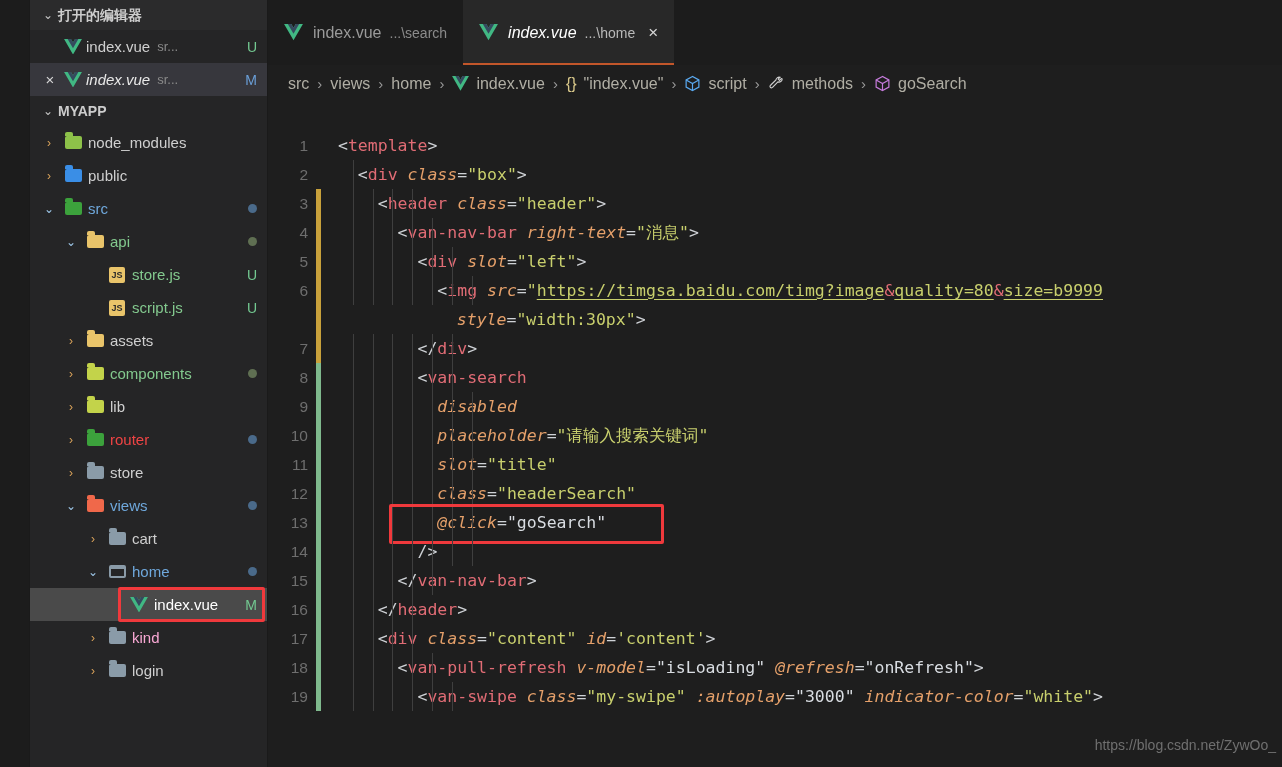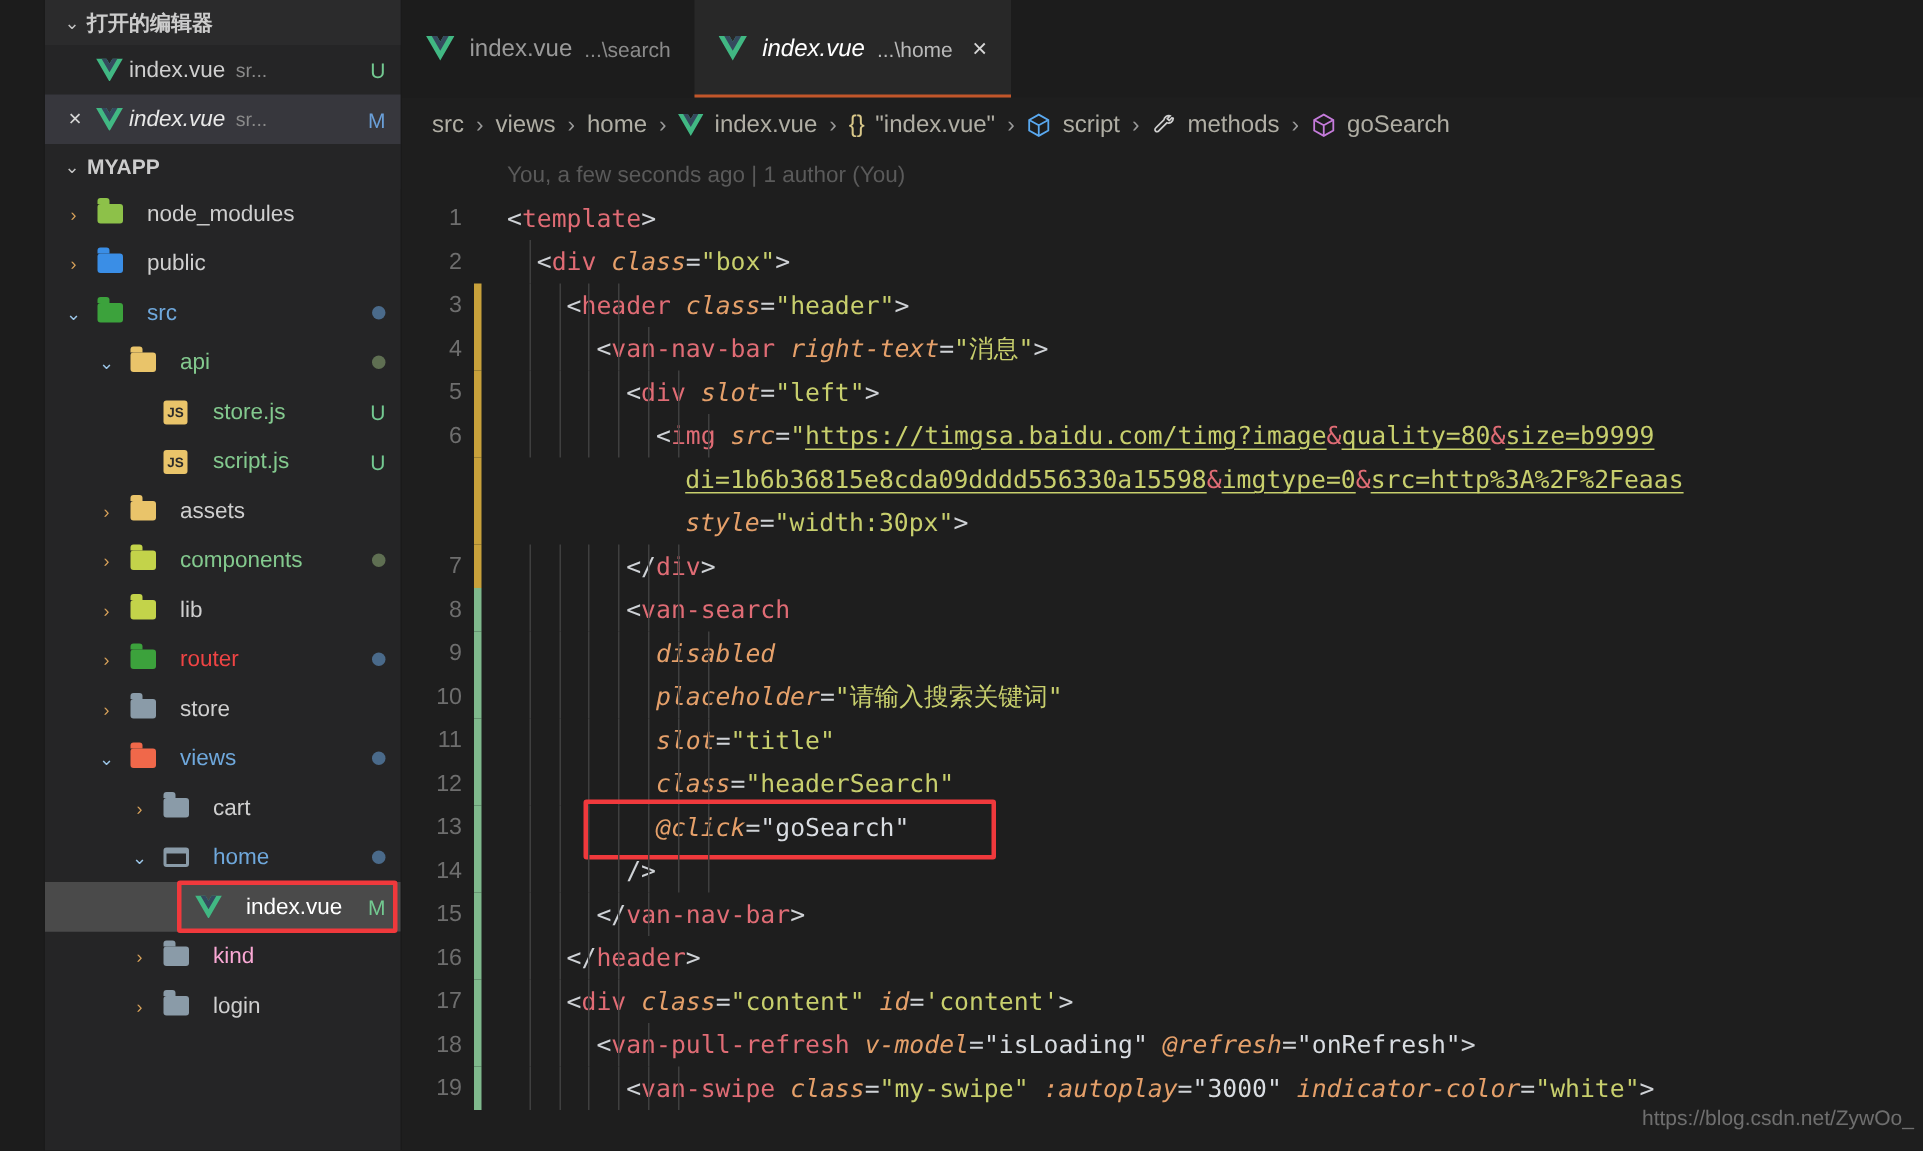--- a/index.html
+++ b/index.html
@@ -74,21 +74,21 @@
   .badge.m { color: #6a9fd8; }
 
   
   .trow { height: 33px; display: flex; align-items: center;
           font-size: 15px; white-space: nowrap; position: relative; }
   .trow .arrow { width: 22px; flex: 0 0 22px; text-align: center;
                  color: #d8a25a; font-size: 12px; }
   .trow .arrow.down { color: #9cc6e8; }
   .trow .icon { width: 26px; flex: 0 0 26px; display: flex;
                 align-items: center; justify-content: center; }
-  .trow .label { margin-left: 12px; }
+  .trow .label { margin-left: 2px; }
   .trow .dot {
     margin-left: auto; width: 9px; height: 9px; border-radius: 50%;
     flex: 0 0 9px;
   }
   .trow .jsbadge { margin-left: auto; font-size: 14px; color: #73c991; }
 
   
   .folder {
     width: 17px; height: 13px; border-radius: 2px; position: relative;
     display: inline-block;
@@ -496,29 +496,27 @@
             <svg width="17" height="17" viewBox="0 0 24 24">
               <path d="M12 2 3 7v10l9 5 9-5V7z" fill="none" stroke="#c57bdb" stroke-width="1.7"></path>
               <path d="M3 7l9 5 9-5M12 12v10" fill="none" stroke="#c57bdb" stroke-width="1.7"></path>
             </svg>
           </span>
           <span>goSearch</span>
         </span>
       </div>
 
     <div class="codearea">
-      <div class="blame">You, a few seconds ago | 1 author (You)</div>
       <div class="codelines" id="codelines">
           <div class="cline"><span class="lnum">1</span><span class="gutter none"></span><span class="gpad"></span><span class="ctext"><span class="t-punc">&lt;</span><span class="t-tag">template</span><span class="t-punc">&gt;</span></span></div>
           <div class="cline"><span class="lnum">2</span><span class="gutter none"></span><span class="gpad"></span><span class="ctext"><span class="iguide" style="left: 14.85px;"></span><span class="t-punc">  &lt;</span><span class="t-tag">div</span><span class="t-plain"> </span><span class="t-attr">class</span><span class="t-punc">=</span><span class="t-str">"box"</span><span class="t-punc">&gt;</span></span></div>
           <div class="cline"><span class="lnum">3</span><span class="gutter mod"></span><span class="gpad"></span><span class="ctext"><span class="iguide" style="left: 14.85px;"></span><span class="iguide" style="left: 34.65px;"></span><span class="iguide" style="left: 54.45px;"></span><span class="iguide" style="left: 74.25px;"></span><span class="t-punc">    &lt;</span><span class="t-tag">header</span><span class="t-plain"> </span><span class="t-attr">class</span><span class="t-punc">=</span><span class="t-str">"header"</span><span class="t-punc">&gt;</span></span></div>
           <div class="cline"><span class="lnum">4</span><span class="gutter mod"></span><span class="gpad"></span><span class="ctext"><span class="iguide" style="left: 14.85px;"></span><span class="iguide" style="left: 34.65px;"></span><span class="iguide" style="left: 54.45px;"></span><span class="iguide" style="left: 74.25px;"></span><span class="iguide" style="left: 94.05px;"></span><span class="t-punc">      &lt;</span><span class="t-tag">van-nav-bar</span><span class="t-plain"> </span><span class="t-attr">right-text</span><span class="t-punc">=</span><span class="t-str">"消息"</span><span class="t-punc">&gt;</span></span></div>
           <div class="cline"><span class="lnum">5</span><span class="gutter mod"></span><span class="gpad"></span><span class="ctext"><span class="iguide" style="left: 14.85px;"></span><span class="iguide" style="left: 34.65px;"></span><span class="iguide" style="left: 54.45px;"></span><span class="iguide" style="left: 74.25px;"></span><span class="iguide" style="left: 94.05px;"></span><span class="iguide" style="left: 113.85px;"></span><span class="t-punc">        &lt;</span><span class="t-tag">div</span><span class="t-plain"> </span><span class="t-attr">slot</span><span class="t-punc">=</span><span class="t-str">"left"</span><span class="t-punc">&gt;</span></span></div>
           <div class="cline"><span class="lnum">6</span><span class="gutter mod"></span><span class="gpad"></span><span class="ctext"><span class="iguide" style="left: 14.85px;"></span><span class="iguide" style="left: 34.65px;"></span><span class="iguide" style="left: 54.45px;"></span><span class="iguide" style="left: 74.25px;"></span><span class="iguide" style="left: 94.05px;"></span><span class="iguide" style="left: 113.85px;"></span><span class="iguide" style="left: 133.65px;"></span><span class="t-punc">          &lt;</span><span class="t-tag">img</span><span class="t-plain"> </span><span class="t-attr">src</span><span class="t-punc">=</span><span class="t-str">"</span><span class="t-url">https://timgsa.baidu.com/timg?image</span><span class="t-amp">&amp;</span><span class="t-url">quality=80</span><span class="t-amp">&amp;</span><span class="t-url">size=b9999</span></span></div>
-          <div class="cline"><span class="lnum"></span><span class="gutter mod"></span><span class="gpad"></span><span class="ctext" style="padding-left: 118.8px;"><span class="t-url">di=1b6b36815e8cda09dddd556330a15598</span><span class="t-amp">&amp;</span><span class="t-url">imgtype=0</span><span class="t-amp">&amp;</span><span class="t-url">src=http%3A%2F%2Feaas</span></span></div>
           <div class="cline"><span class="lnum"></span><span class="gutter mod"></span><span class="gpad"></span><span class="ctext" style="padding-left: 118.8px;"><span class="t-attr">style</span><span class="t-punc">=</span><span class="t-str">"width:30px"</span><span class="t-punc">&gt;</span></span></div>
           <div class="cline"><span class="lnum">7</span><span class="gutter mod"></span><span class="gpad"></span><span class="ctext"><span class="iguide" style="left: 14.85px;"></span><span class="iguide" style="left: 34.65px;"></span><span class="iguide" style="left: 54.45px;"></span><span class="iguide" style="left: 74.25px;"></span><span class="iguide" style="left: 94.05px;"></span><span class="iguide" style="left: 113.85px;"></span><span class="t-punc">        &lt;/</span><span class="t-tag">div</span><span class="t-punc">&gt;</span></span></div>
           <div class="cline"><span class="lnum">8</span><span class="gutter add"></span><span class="gpad"></span><span class="ctext"><span class="iguide" style="left: 14.85px;"></span><span class="iguide" style="left: 34.65px;"></span><span class="iguide" style="left: 54.45px;"></span><span class="iguide" style="left: 74.25px;"></span><span class="iguide" style="left: 94.05px;"></span><span class="iguide" style="left: 113.85px;"></span><span class="t-punc">        &lt;</span><span class="t-tag">van-search</span></span></div>
           <div class="cline"><span class="lnum">9</span><span class="gutter add"></span><span class="gpad"></span><span class="ctext"><span class="iguide" style="left: 14.85px;"></span><span class="iguide" style="left: 34.65px;"></span><span class="iguide" style="left: 54.45px;"></span><span class="iguide" style="left: 74.25px;"></span><span class="iguide" style="left: 94.05px;"></span><span class="iguide" style="left: 113.85px;"></span><span class="iguide" style="left: 133.65px;"></span><span class="t-plain">          </span><span class="t-attr">disabled</span></span></div>
           <div class="cline"><span class="lnum">10</span><span class="gutter add"></span><span class="gpad"></span><span class="ctext"><span class="iguide" style="left: 14.85px;"></span><span class="iguide" style="left: 34.65px;"></span><span class="iguide" style="left: 54.45px;"></span><span class="iguide" style="left: 74.25px;"></span><span class="iguide" style="left: 94.05px;"></span><span class="iguide" style="left: 113.85px;"></span><span class="iguide" style="left: 133.65px;"></span><span class="t-plain">          </span><span class="t-attr">placeholder</span><span class="t-punc">=</span><span class="t-str">"请输入搜索关键词"</span></span></div>
           <div class="cline"><span class="lnum">11</span><span class="gutter add"></span><span class="gpad"></span><span class="ctext"><span class="iguide" style="left: 14.85px;"></span><span class="iguide" style="left: 34.65px;"></span><span class="iguide" style="left: 54.45px;"></span><span class="iguide" style="left: 74.25px;"></span><span class="iguide" style="left: 94.05px;"></span><span class="iguide" style="left: 113.85px;"></span><span class="iguide" style="left: 133.65px;"></span><span class="t-plain">          </span><span class="t-attr">slot</span><span class="t-punc">=</span><span class="t-str">"title"</span></span></div>
           <div class="cline"><span class="lnum">12</span><span class="gutter add"></span><span class="gpad"></span><span class="ctext"><span class="iguide" style="left: 14.85px;"></span><span class="iguide" style="left: 34.65px;"></span><span class="iguide" style="left: 54.45px;"></span><span class="iguide" style="left: 74.25px;"></span><span class="iguide" style="left: 94.05px;"></span><span class="iguide" style="left: 113.85px;"></span><span class="iguide" style="left: 133.65px;"></span><span class="t-plain">          </span><span class="t-attr">class</span><span class="t-punc">=</span><span class="t-str">"headerSearch"</span></span></div>
           <div class="cline" style="position: relative;"><span class="lnum">13</span><span class="gutter add"></span><span class="gpad"></span><span class="ctext"><span class="iguide" style="left: 14.85px;"></span><span class="iguide" style="left: 34.65px;"></span><span class="iguide" style="left: 54.45px;"></span><span class="iguide" style="left: 74.25px;"></span><span class="iguide" style="left: 94.05px;"></span><span class="iguide" style="left: 113.85px;"></span><span class="iguide" style="left: 133.65px;"></span><span class="t-plain">          </span><span class="t-attr">@click</span><span class="t-punc">=</span><span class="t-strw">"goSearch"</span></span><div class="hl-red-box" style="left: 121.4px; top: -4px; width: 275px; height: 40px; border-color: rgb(240, 57, 60);"></div></div>
           <div class="cline"><span class="lnum">14</span><span class="gutter add"></span><span class="gpad"></span><span class="ctext"><span class="iguide" style="left: 14.85px;"></span><span class="iguide" style="left: 34.65px;"></span><span class="iguide" style="left: 54.45px;"></span><span class="iguide" style="left: 74.25px;"></span><span class="iguide" style="left: 94.05px;"></span><span class="iguide" style="left: 113.85px;"></span><span class="iguide" style="left: 133.65px;"></span><span class="t-punc">        /&gt;</span></span></div>
           <div class="cline"><span class="lnum">15</span><span class="gutter add"></span><span class="gpad"></span><span class="ctext"><span class="iguide" style="left: 14.85px;"></span><span class="iguide" style="left: 34.65px;"></span><span class="iguide" style="left: 54.45px;"></span><span class="iguide" style="left: 74.25px;"></span><span class="iguide" style="left: 94.05px;"></span><span class="t-punc">      &lt;/</span><span class="t-tag">van-nav-bar</span><span class="t-punc">&gt;</span></span></div>

